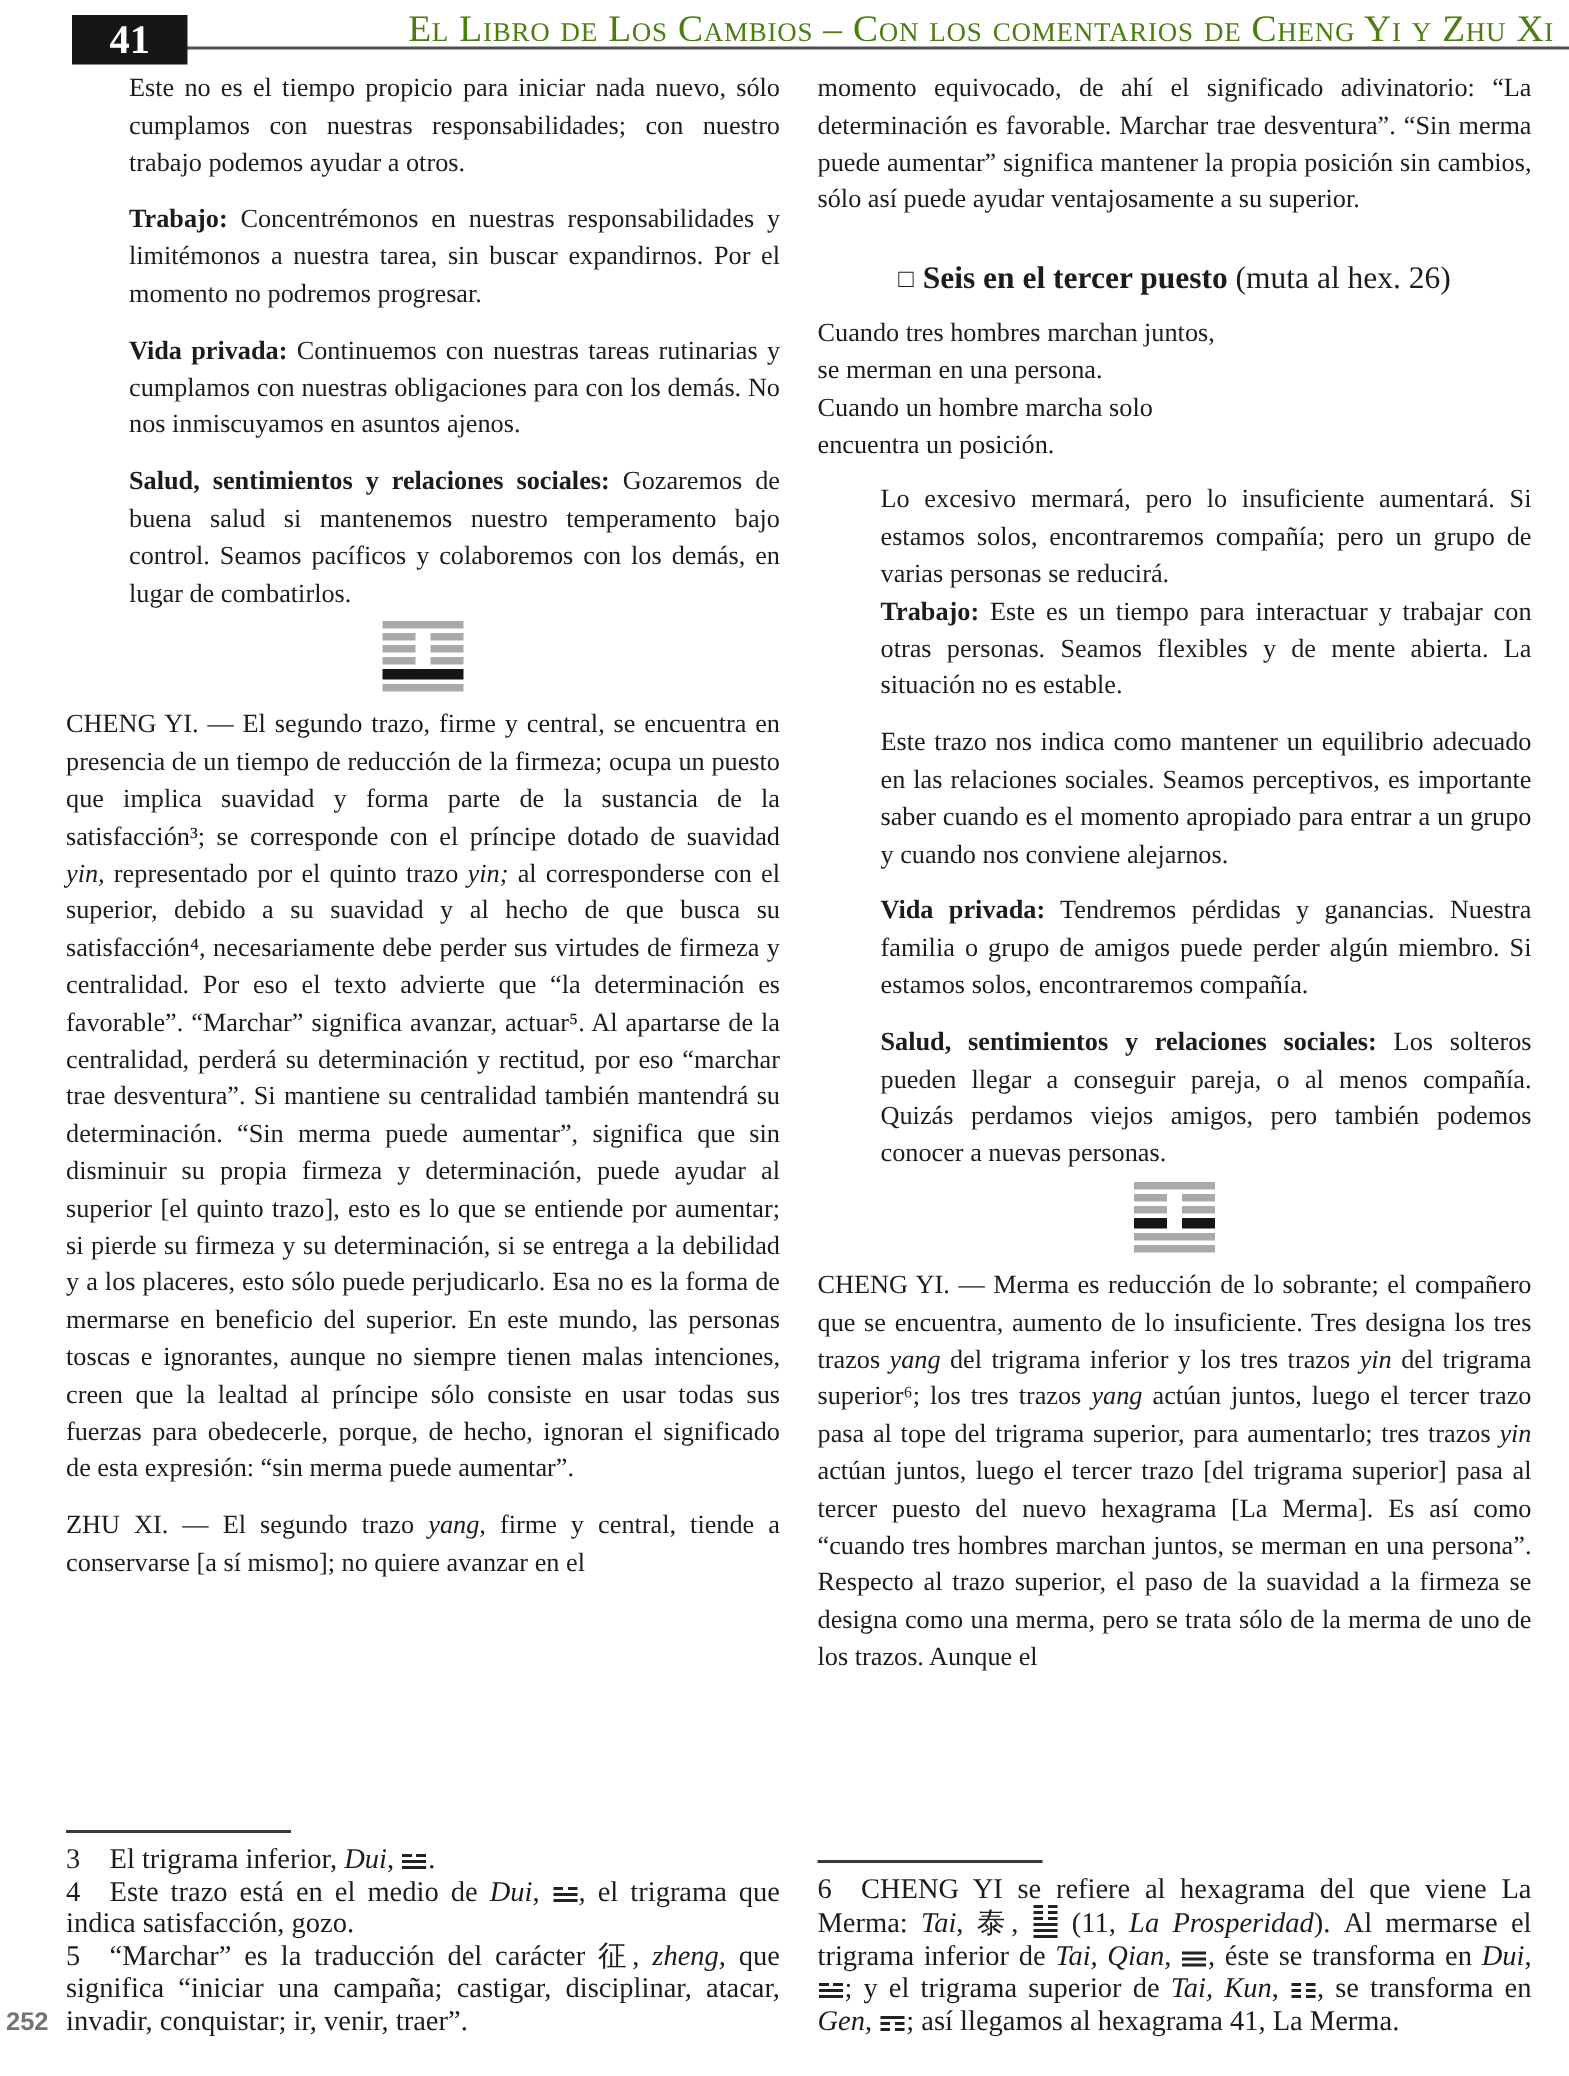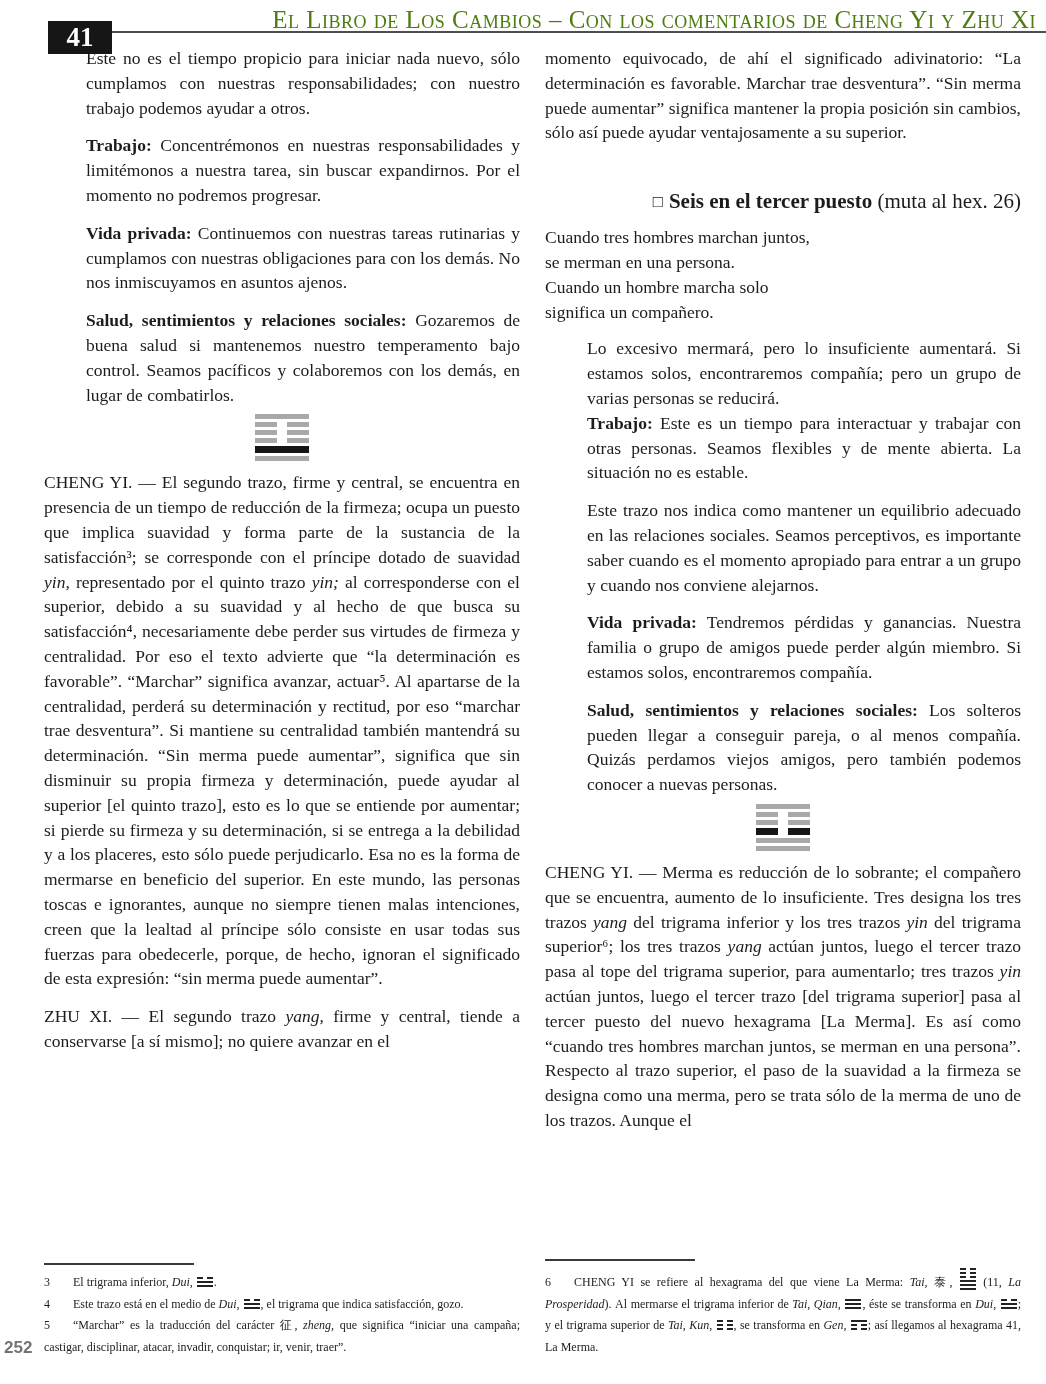--- a/index.html
+++ b/index.html
@@ -5,59 +5,59 @@
   html,body{margin:0;padding:0;}
   body{
     width:1046px;height:1384px;background:#ffffff;color:#1c1c1c;
     font-family:"Liberation Serif","DejaVu Serif",serif;
     position:relative;overflow:hidden;
   }
   
   .header{position:absolute;top:0;left:0;right:0;height:46px;}
   .hrule{position:absolute;top:31px;left:48px;right:0;height:2px;background:#4f4f4f;}
   .badge{
-    position:absolute;top:21px;left:48px;width:64px;height:33px;background:#161616;
+    position:absolute;top:10px;left:48px;width:77px;height:33px;background:#161616;
     color:#ffffff;font-size:27px;font-weight:bold;
     display:flex;align-items:center;justify-content:center;z-index:2;
   }
   .htitle{
     position:absolute;top:6px;left:220px;right:10px;text-align:right;
     font-variant:small-caps;font-size:25px;letter-spacing:.5px;color:#4d7c0f;white-space:nowrap;
   }
   
   .cols{position:absolute;top:46px;left:44px;display:flex;gap:25px;}
   .col{
     width:476px;height:1312px;display:flex;flex-direction:column;
     font-size:17.5px;line-height:24.8px;text-align:justify;
   }
   .col p{margin:0 0 13px 0;}
   .advice{margin-left:42px;}
   .advice .lbl{font-weight:bold;}
   .tight{margin-bottom:0 !important;}
   
   h2.lineheading{
-    font-size:21px;line-height:26px;margin:30px 0 9px 0;font-weight:bold;text-align:right;
+    font-size:21px;line-height:26px;margin:14px 0 9px 0;font-weight:bold;text-align:center;
   }
   h2.lineheading .sq{font-weight:normal;font-size:17px;position:relative;top:-1px;margin-right:6px;}
   h2.lineheading .hsuffix{font-weight:normal;}
   
   .verse{text-align:left;margin:0 0 12px 0;}
   .verse div{line-height:24.8px;}
   
   .hexfig{margin:7px auto 9px auto;width:54px;}
   .hxrow{width:54px;height:5px;margin-top:3px;background:#a9a9a9;}
   .hxrow:first-child{margin-top:0;}
   .hxrow.black{background:#151515;height:7px;}
   .hxrow.broken{background:none;display:flex;justify-content:space-between;}
   .hxrow.broken .seg{width:22px;height:100%;background:#a9a9a9;display:block;}
   .hxrow.broken.black .seg{background:#151515;}
   
   .footnotes{margin-top:auto;}
   .fnrule{width:150px;height:2px;background:#3a3a3a;margin-bottom:7px;}
-  .fn{font-size:12px;line-height:21.5px;margin:0 !important;text-align:justify;}
+  .fn{font-size:19px;line-height:21.5px;margin:0 !important;text-align:justify;}
   .fn .num{display:inline-block;min-width:29px;}
   
   .igram{display:inline-block;width:16px;vertical-align:-1px;margin:0 1px;}
   .igram .igrow{display:block;height:2px;margin-top:2px;background:#222;}
   .igram .igrow:first-child{margin-top:0;}
   .igram .igrow.broken{background:linear-gradient(90deg,#222 0 40%,transparent 40% 60%,#222 60% 100%);}
   .igram.tall{vertical-align:-4px;}
   em{font-style:italic;}
   
   .pageno{
@@ -112,21 +112,21 @@
 
   <div class="col">
     <p>momento equivocado, de ahí el significado adivinatorio: “La determinación es favorable. Marchar trae desventura”. “Sin merma puede aumentar” significa mantener la propia posición sin cambios, sólo así puede ayudar ventajosamente a su superior.</p>
     <h2 class="lineheading">
       <span class="sq">□</span><span>Seis en el tercer puesto</span> <span class="hsuffix">(muta al hex. 26)</span>
     </h2>
     <div class="verse">
       <div>Cuando tres hombres marchan juntos,</div>
       <div>se merman en una persona.</div>
       <div>Cuando un hombre marcha solo</div>
-      <div>significa un compañero.</div>
+      <div>encuentra un posición.</div>
     </div>
     <div class="advice">
       <p class="tight">Lo excesivo mermará, pero lo insuficiente aumentará. Si estamos solos, encontraremos compañía; pero un grupo de varias personas se reducirá.</p>
       <p><span class="lbl">Trabajo:</span> <span>Este es un tiempo para interactuar y trabajar con otras personas. Seamos flexibles y de mente abierta. La situación no es estable.</span></p>
       <p>Este trazo nos indica como mantener un equilibrio adecuado en las relaciones sociales. Seamos perceptivos, es importante saber cuando es el momento apropiado para entrar a un grupo y cuando nos conviene alejarnos.</p>
       <p><span class="lbl">Vida privada:</span> <span>Tendremos pérdidas y ganancias. Nuestra familia o grupo de amigos puede perder algún miembro. Si estamos solos, encontraremos compañía.</span></p>
       <p class="tight"><span class="lbl">Salud, sentimientos y relaciones sociales:</span> <span>Los solteros pueden llegar a conseguir pareja, o al menos compañía. Quizás perdamos viejos amigos, pero también podemos conocer a nuevas personas.</span></p>
     </div>
     <div class="hexfig">
         <div class="hxrow"></div>

